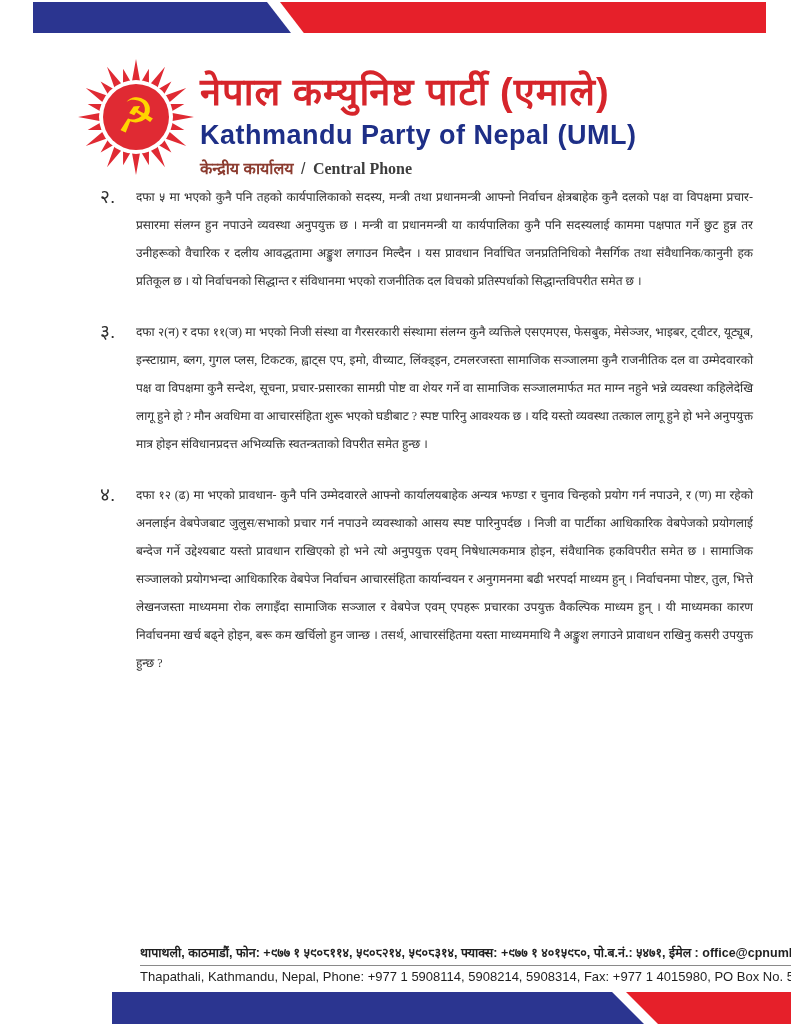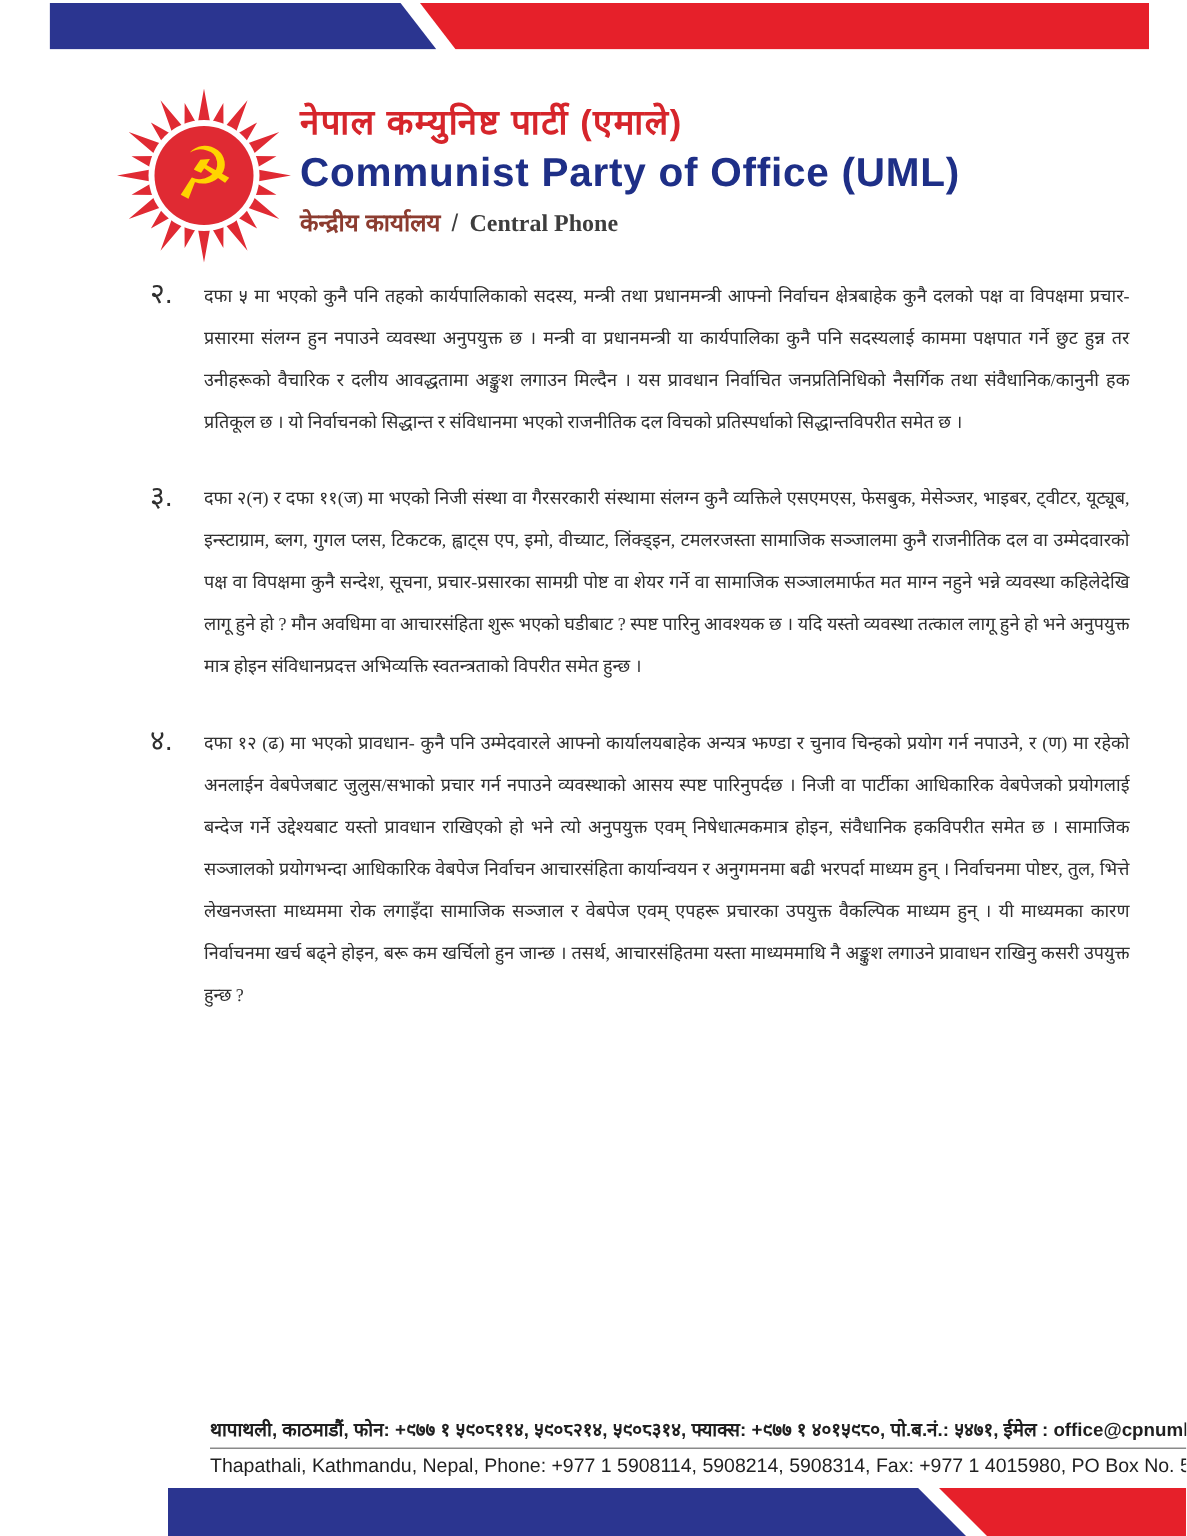--- a/index.html
+++ b/index.html
@@ -25,21 +25,21 @@
   .emblem{position:absolute;left:77px;top:58px;width:118px;height:118px;}
   .emblem svg{position:absolute;left:0;top:0;}
   .emblem-ring{position:absolute;left:22px;top:22px;width:74px;height:74px;
     border-radius:50%;background:#ffffff;}
   .emblem-core{position:absolute;left:26px;top:26px;width:66px;height:66px;
     border-radius:50%;background:var(--emblem-red);
     display:flex;align-items:center;justify-content:center;}
   .emblem-glyph{font-family:"DejaVu Sans",sans-serif;font-size:46px;line-height:1;
     color:var(--emblem-yellow);transform:rotate(-8deg) translateY(-2px);}
   .titles{position:absolute;left:200px;top:64px;width:560px;}
-  .title-np{font-size:23px;font-weight:bold;color:var(--title-red);
+  .title-np{font-size:38px;font-weight:bold;color:var(--title-red);
     letter-spacing:1px;white-space:nowrap;}
   .title-en{font-size:27px;font-weight:bold;color:var(--title-blue);
     margin-top:4px;white-space:nowrap;letter-spacing:0.5px;}
   .office-line{margin-top:6px;font-size:16px;font-weight:bold;white-space:nowrap;}
   .office-np{color:var(--office-maroon);}
   .office-sep{color:var(--office-gray);font-weight:normal;padding:0 3px;}
   .office-en{color:var(--office-gray);font-family:"Liberation Serif","DejaVu Serif",serif;}
   
   .doc-body{position:absolute;left:100px;top:183px;width:653px;color:var(--body-text);}
   .point{display:grid;grid-template-columns:36px 1fr;margin-bottom:23px;}
@@ -67,21 +67,21 @@
       <polygon points="59.0,1.0 63.4,25.3 71.9,10.7 72.0,27.6 88.0,8.8 79.7,32.0 94.4,23.6 86.0,38.3 109.2,30.0 90.4,46.0 107.3,46.1 92.7,54.6 117.0,59.0 92.7,63.4 107.3,71.9 90.4,72.0 109.2,88.0 86.0,79.7 94.4,94.4 79.7,86.0 88.0,109.2 72.0,90.4 71.9,107.3 63.4,92.7 59.0,117.0 54.6,92.7 46.1,107.3 46.0,90.4 30.0,109.2 38.3,86.0 23.6,94.4 32.0,79.7 8.8,88.0 27.6,72.0 10.7,71.9 25.3,63.4 1.0,59.0 25.3,54.6 10.7,46.1 27.6,46.0 8.8,30.0 32.0,38.3 23.6,23.6 38.3,32.0 30.0,8.8 46.0,27.6 46.1,10.7 54.6,25.3" fill="#e02a33"></polygon>
     </svg>
     <div class="emblem-ring"></div>
     <div class="emblem-core">
       <span class="emblem-glyph">☭</span>
     </div>
   </div>
 
   <div class="titles">
     <div class="title-np">नेपाल कम्युनिष्ट पार्टी (एमाले)</div>
-    <div class="title-en">Communist Party of Office (UML)</div>
+    <div class="title-en">Kathmandu Party of Nepal (UML)</div>
     <div class="office-line">
       <span class="office-np">केन्द्रीय कार्यालय</span>
       <span class="office-sep">/</span>
       <span class="office-en">Central Phone</span>
     </div>
   </div>
 
   <div class="doc-body">
     <div class="point">
       <div class="point-number">२.</div>

